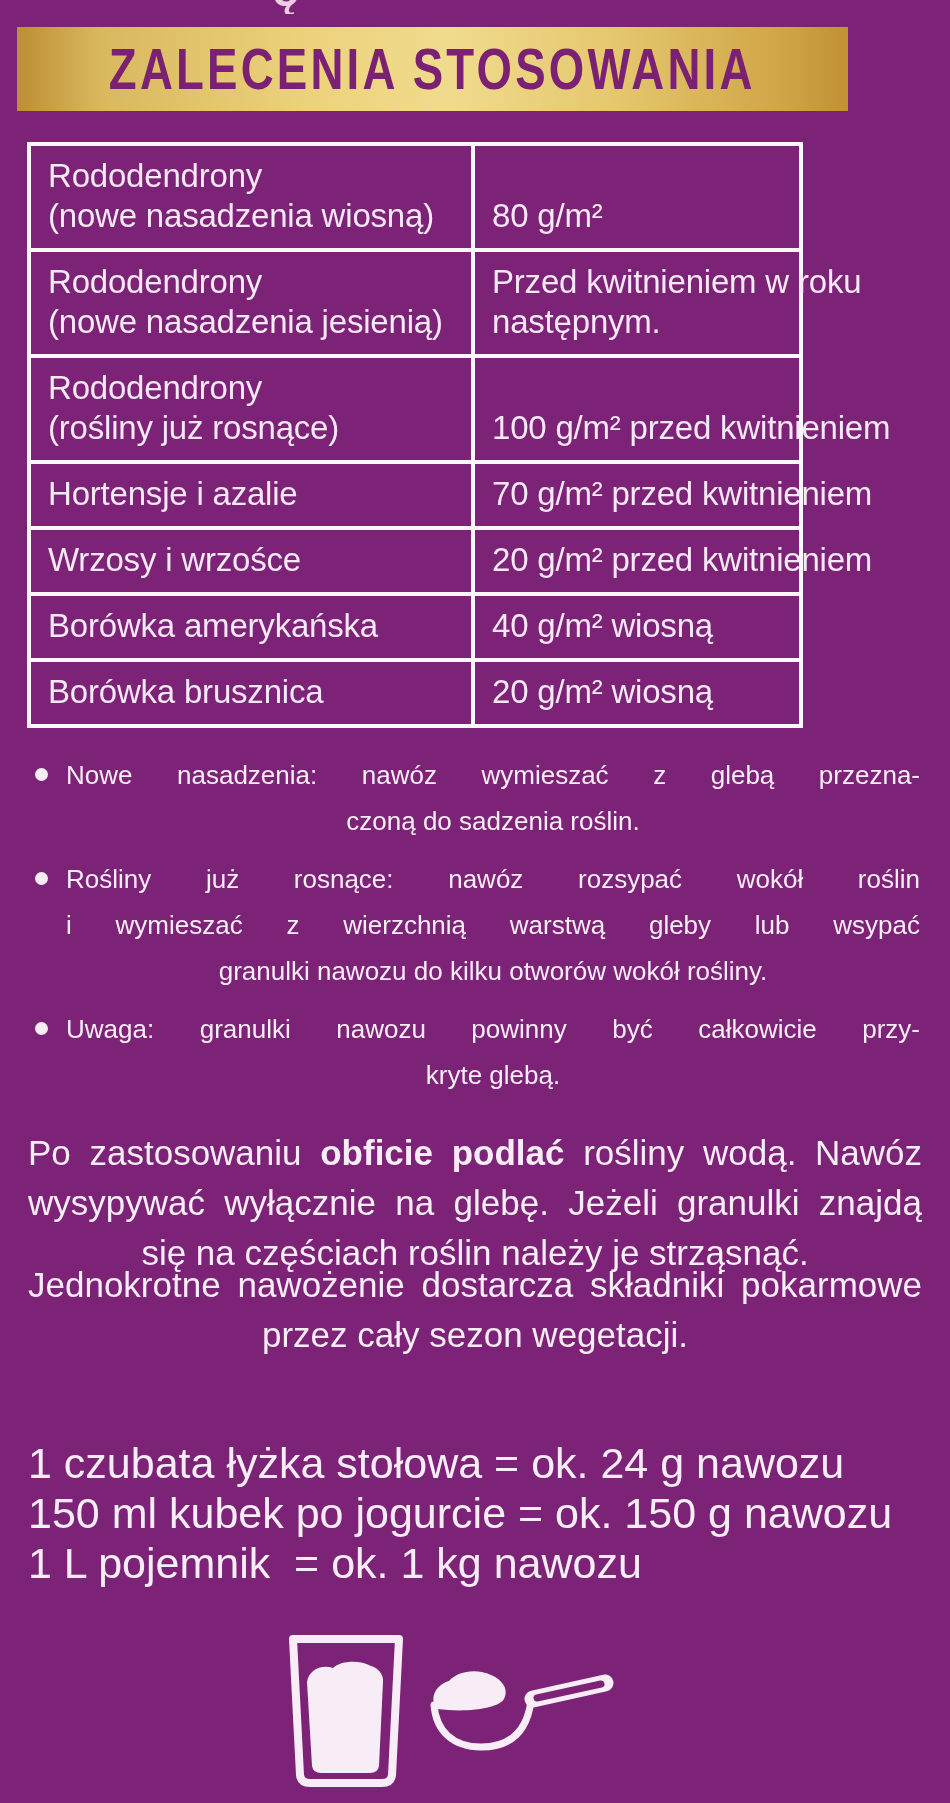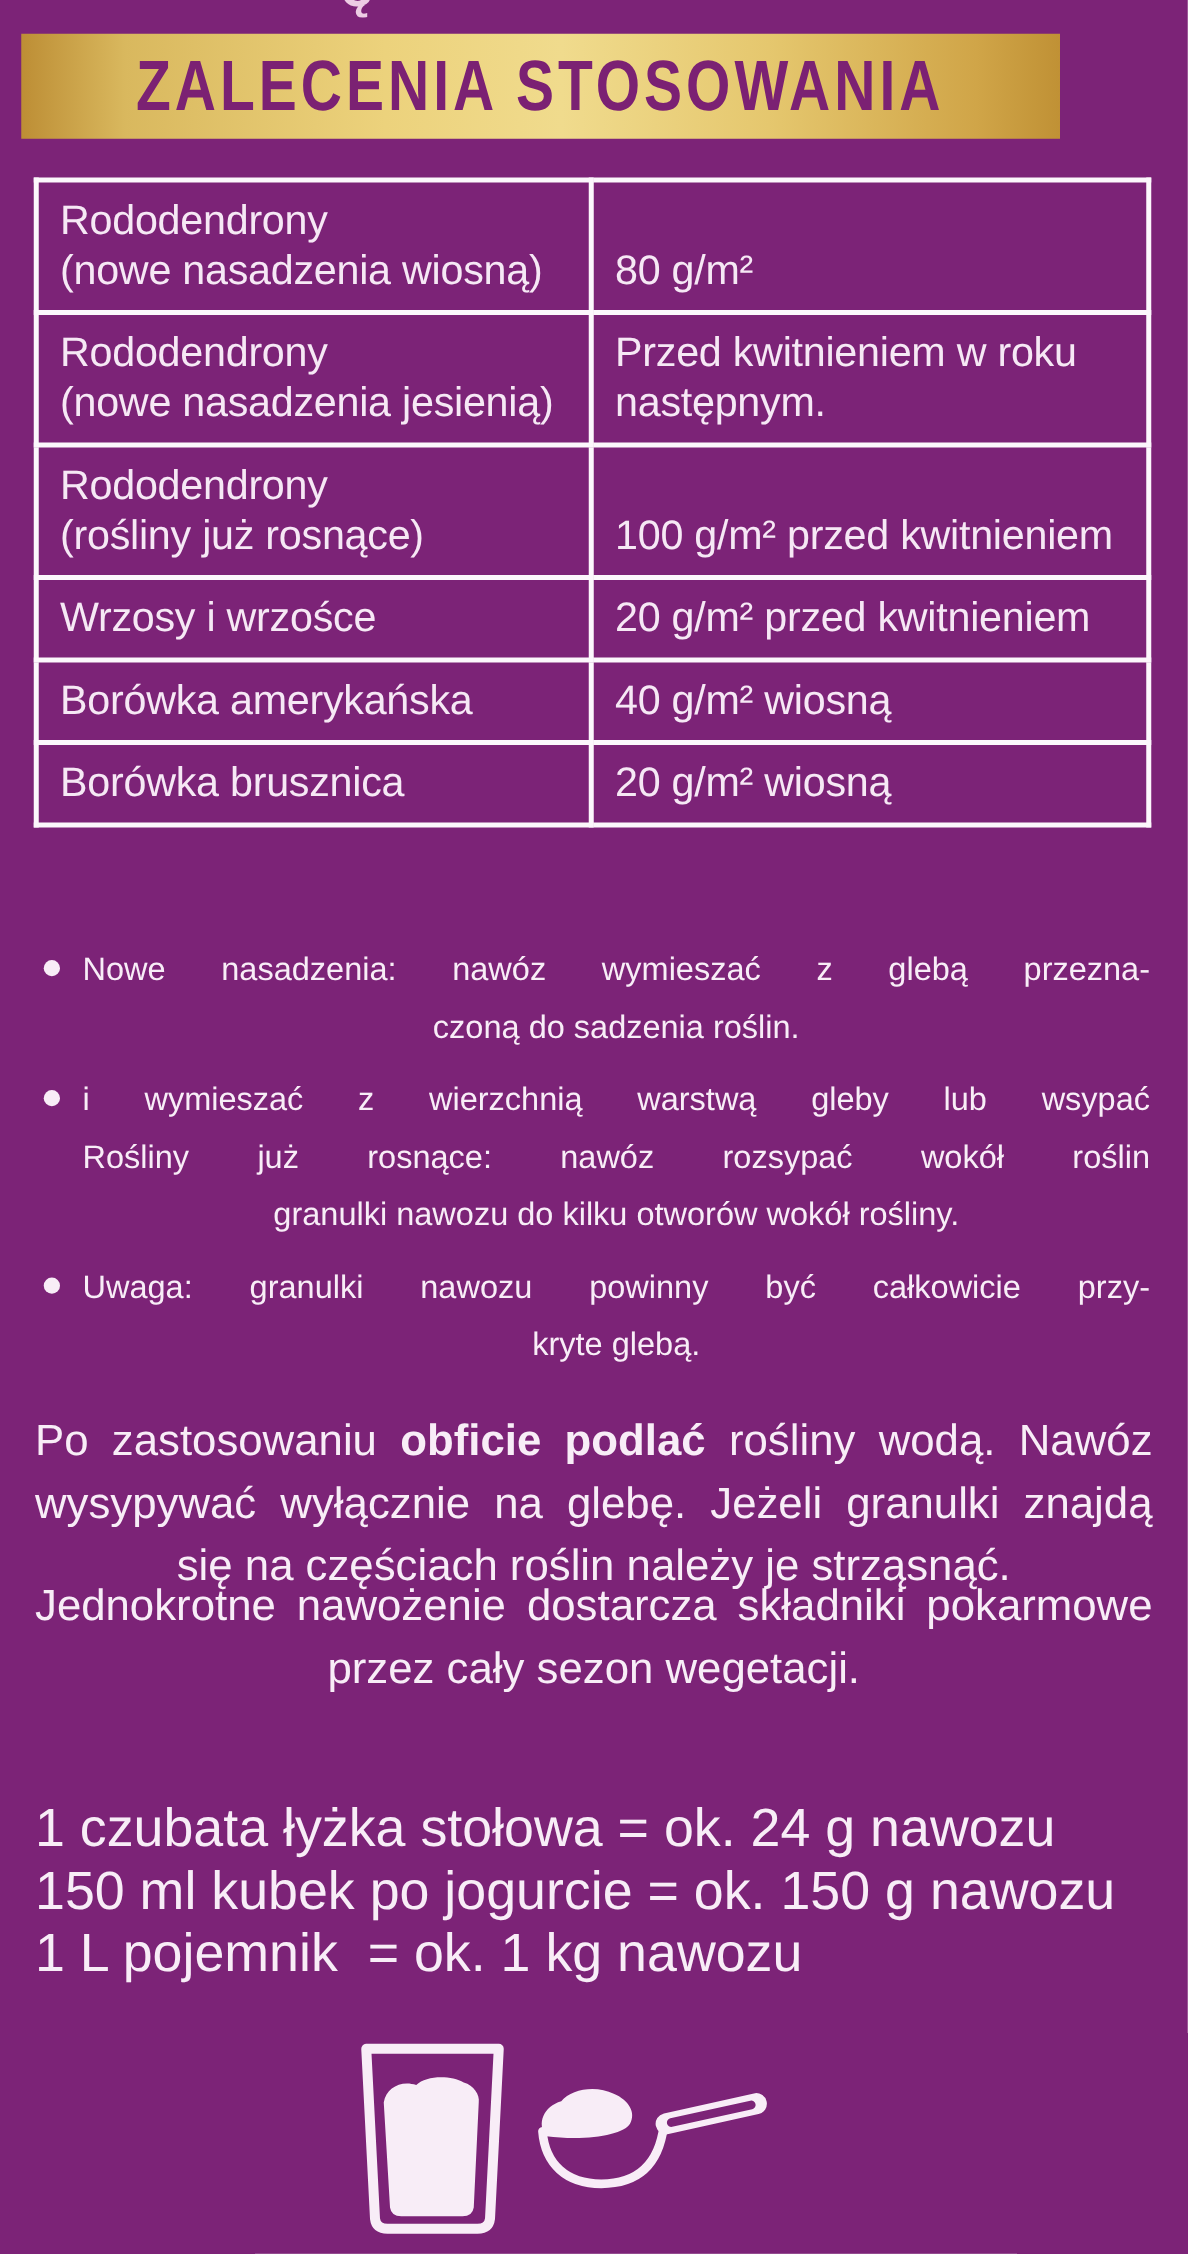--- a/index.html
+++ b/index.html
@@ -18,21 +18,21 @@
     position:absolute; left:17px; top:27px; width:831px; height:84px;
     display:flex; align-items:center; justify-content:center;
     background:linear-gradient(90deg,#bd8e35 0%,#d9b85e 10%,#ecd27c 35%,#f0db8d 52%,#e5c76e 72%,#d0a548 92%,#c09135 100%);
   }
   .banner h1 {
     font-size:57px; font-weight:700; color:#7b2173;
     letter-spacing:4px; white-space:nowrap; transform:scaleX(0.8);
   }
 
   
-  .dosage { position:absolute; left:27px; top:142px; width:894px; border-collapse:collapse; table-layout:fixed; }
+  .dosage { position:absolute; left:27px; top:142px; width:776px; border-collapse:collapse; table-layout:fixed; }
   .dosage td {
     border:4px solid #fcf7fc; vertical-align:bottom;
     font-size:33px; line-height:40px; letter-spacing:-0.2px;
     padding:10px 14px 12px 17px; white-space:pre; color:#f6e8f5;
   }
   .dosage td.plant { width:444px; }
 
   
   .bullets { position:absolute; left:30px; top:752px; width:890px; }
   .bullet { position:relative; padding-left:36px; margin-bottom:12px; font-size:26px; line-height:46px; }
@@ -82,20 +82,24 @@
 (nowe nasadzenia jesienią)</td>
         <td class="dose">Przed kwitnieniem w roku
 następnym.</td>
       </tr>
       <tr>
         <td class="plant">Rododendrony
 (rośliny już rosnące)</td>
         <td class="dose">100 g/m² przed kwitnieniem</td>
       </tr>
       <tr>
+        <td class="plant">Hortensje i azalie</td>
+        <td class="dose">70 g/m² przed kwitnieniem</td>
+      </tr>
+      <tr>
         <td class="plant">Wrzosy i wrzośce</td>
         <td class="dose">20 g/m² przed kwitnieniem</td>
       </tr>
       <tr>
         <td class="plant">Borówka amerykańska</td>
         <td class="dose">40 g/m² wiosną</td>
       </tr>
       <tr>
         <td class="plant">Borówka brusznica</td>
         <td class="dose">20 g/m² wiosną</td>
@@ -104,22 +108,22 @@
   </table>
 
   <section class="bullets">
     <div class="bullet">
       <span class="dot"></span>
       <div class="jl">Nowe nasadzenia: nawóz wymieszać z glebą przezna-</div>
       <div class="ll">czoną do sadzenia roślin.</div>
     </div>
     <div class="bullet">
       <span class="dot"></span>
+      <div class="jl">Rośliny już rosnące: nawóz rozsypać wokół roślin</div>
       <div class="jl">i wymieszać z wierzchnią warstwą gleby lub wsypać</div>
-      <div class="jl">Rośliny już rosnące: nawóz rozsypać wokół roślin</div>
       <div class="ll">granulki nawozu do kilku otworów wokół rośliny.</div>
     </div>
     <div class="bullet">
       <span class="dot"></span>
       <div class="jl"><span class="u">Uwaga:</span><span> granulki nawozu powinny być całkowicie przy-</span></div>
       <div class="ll">kryte glebą.</div>
     </div>
   </section>
 
   <section class="para para-1">

